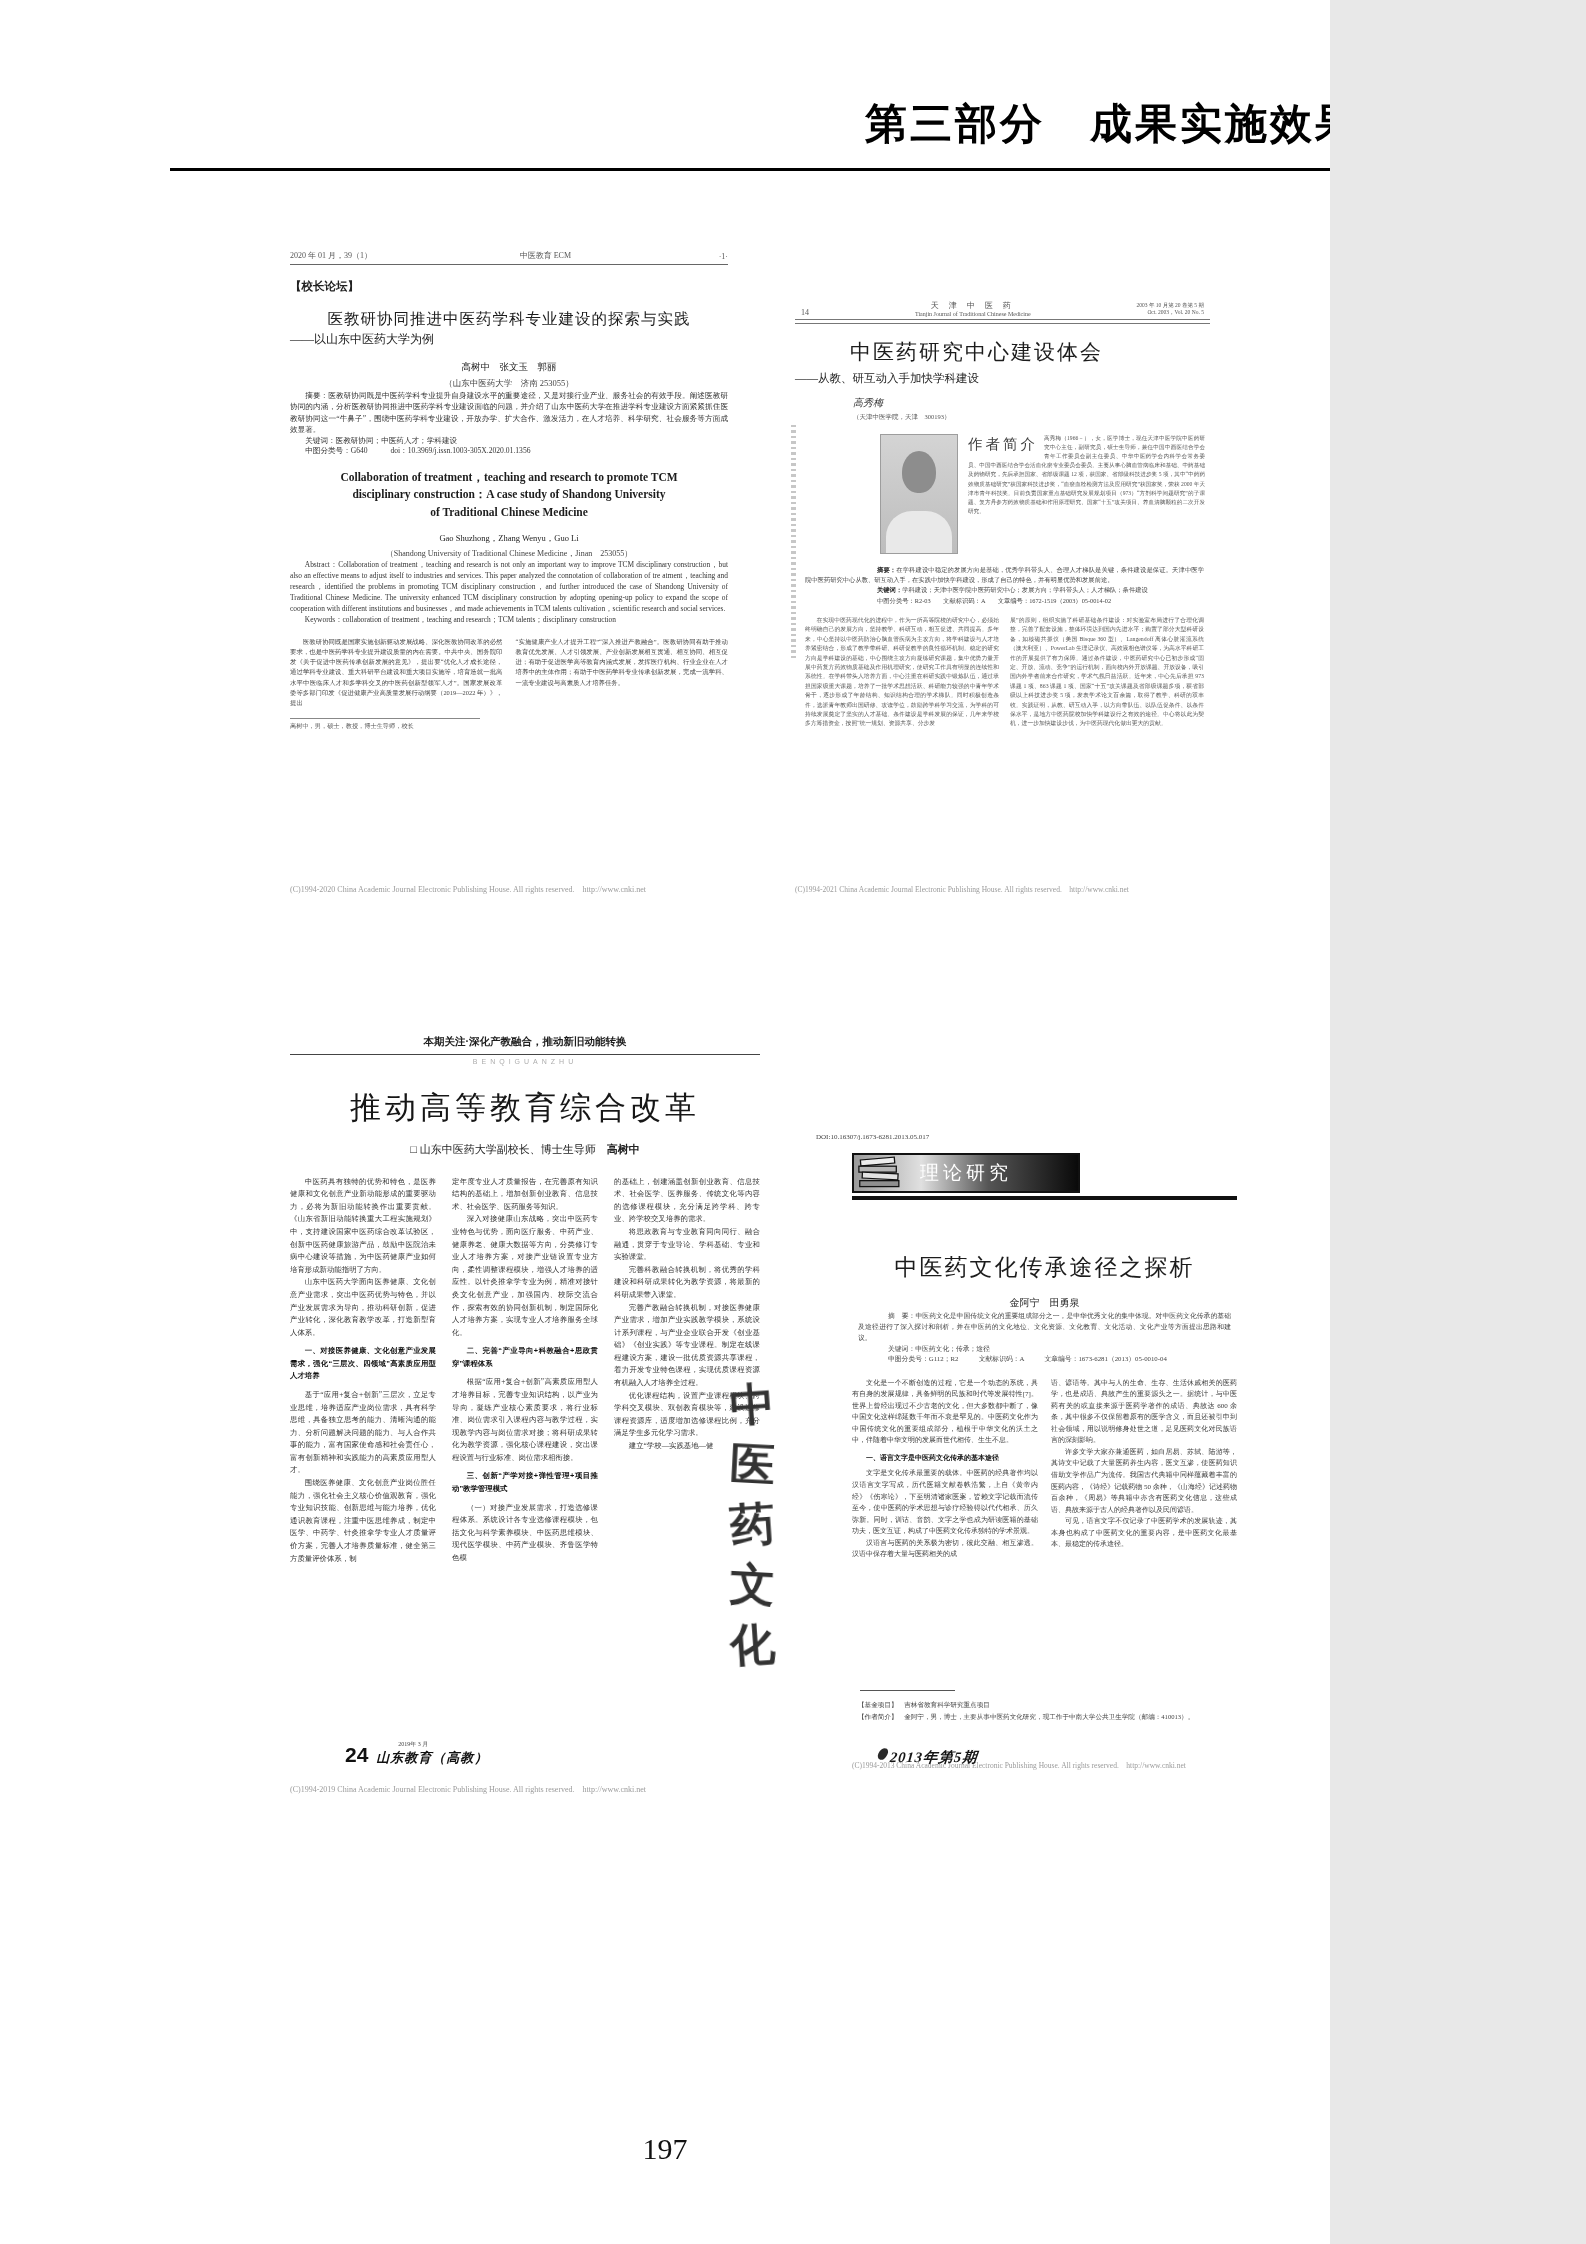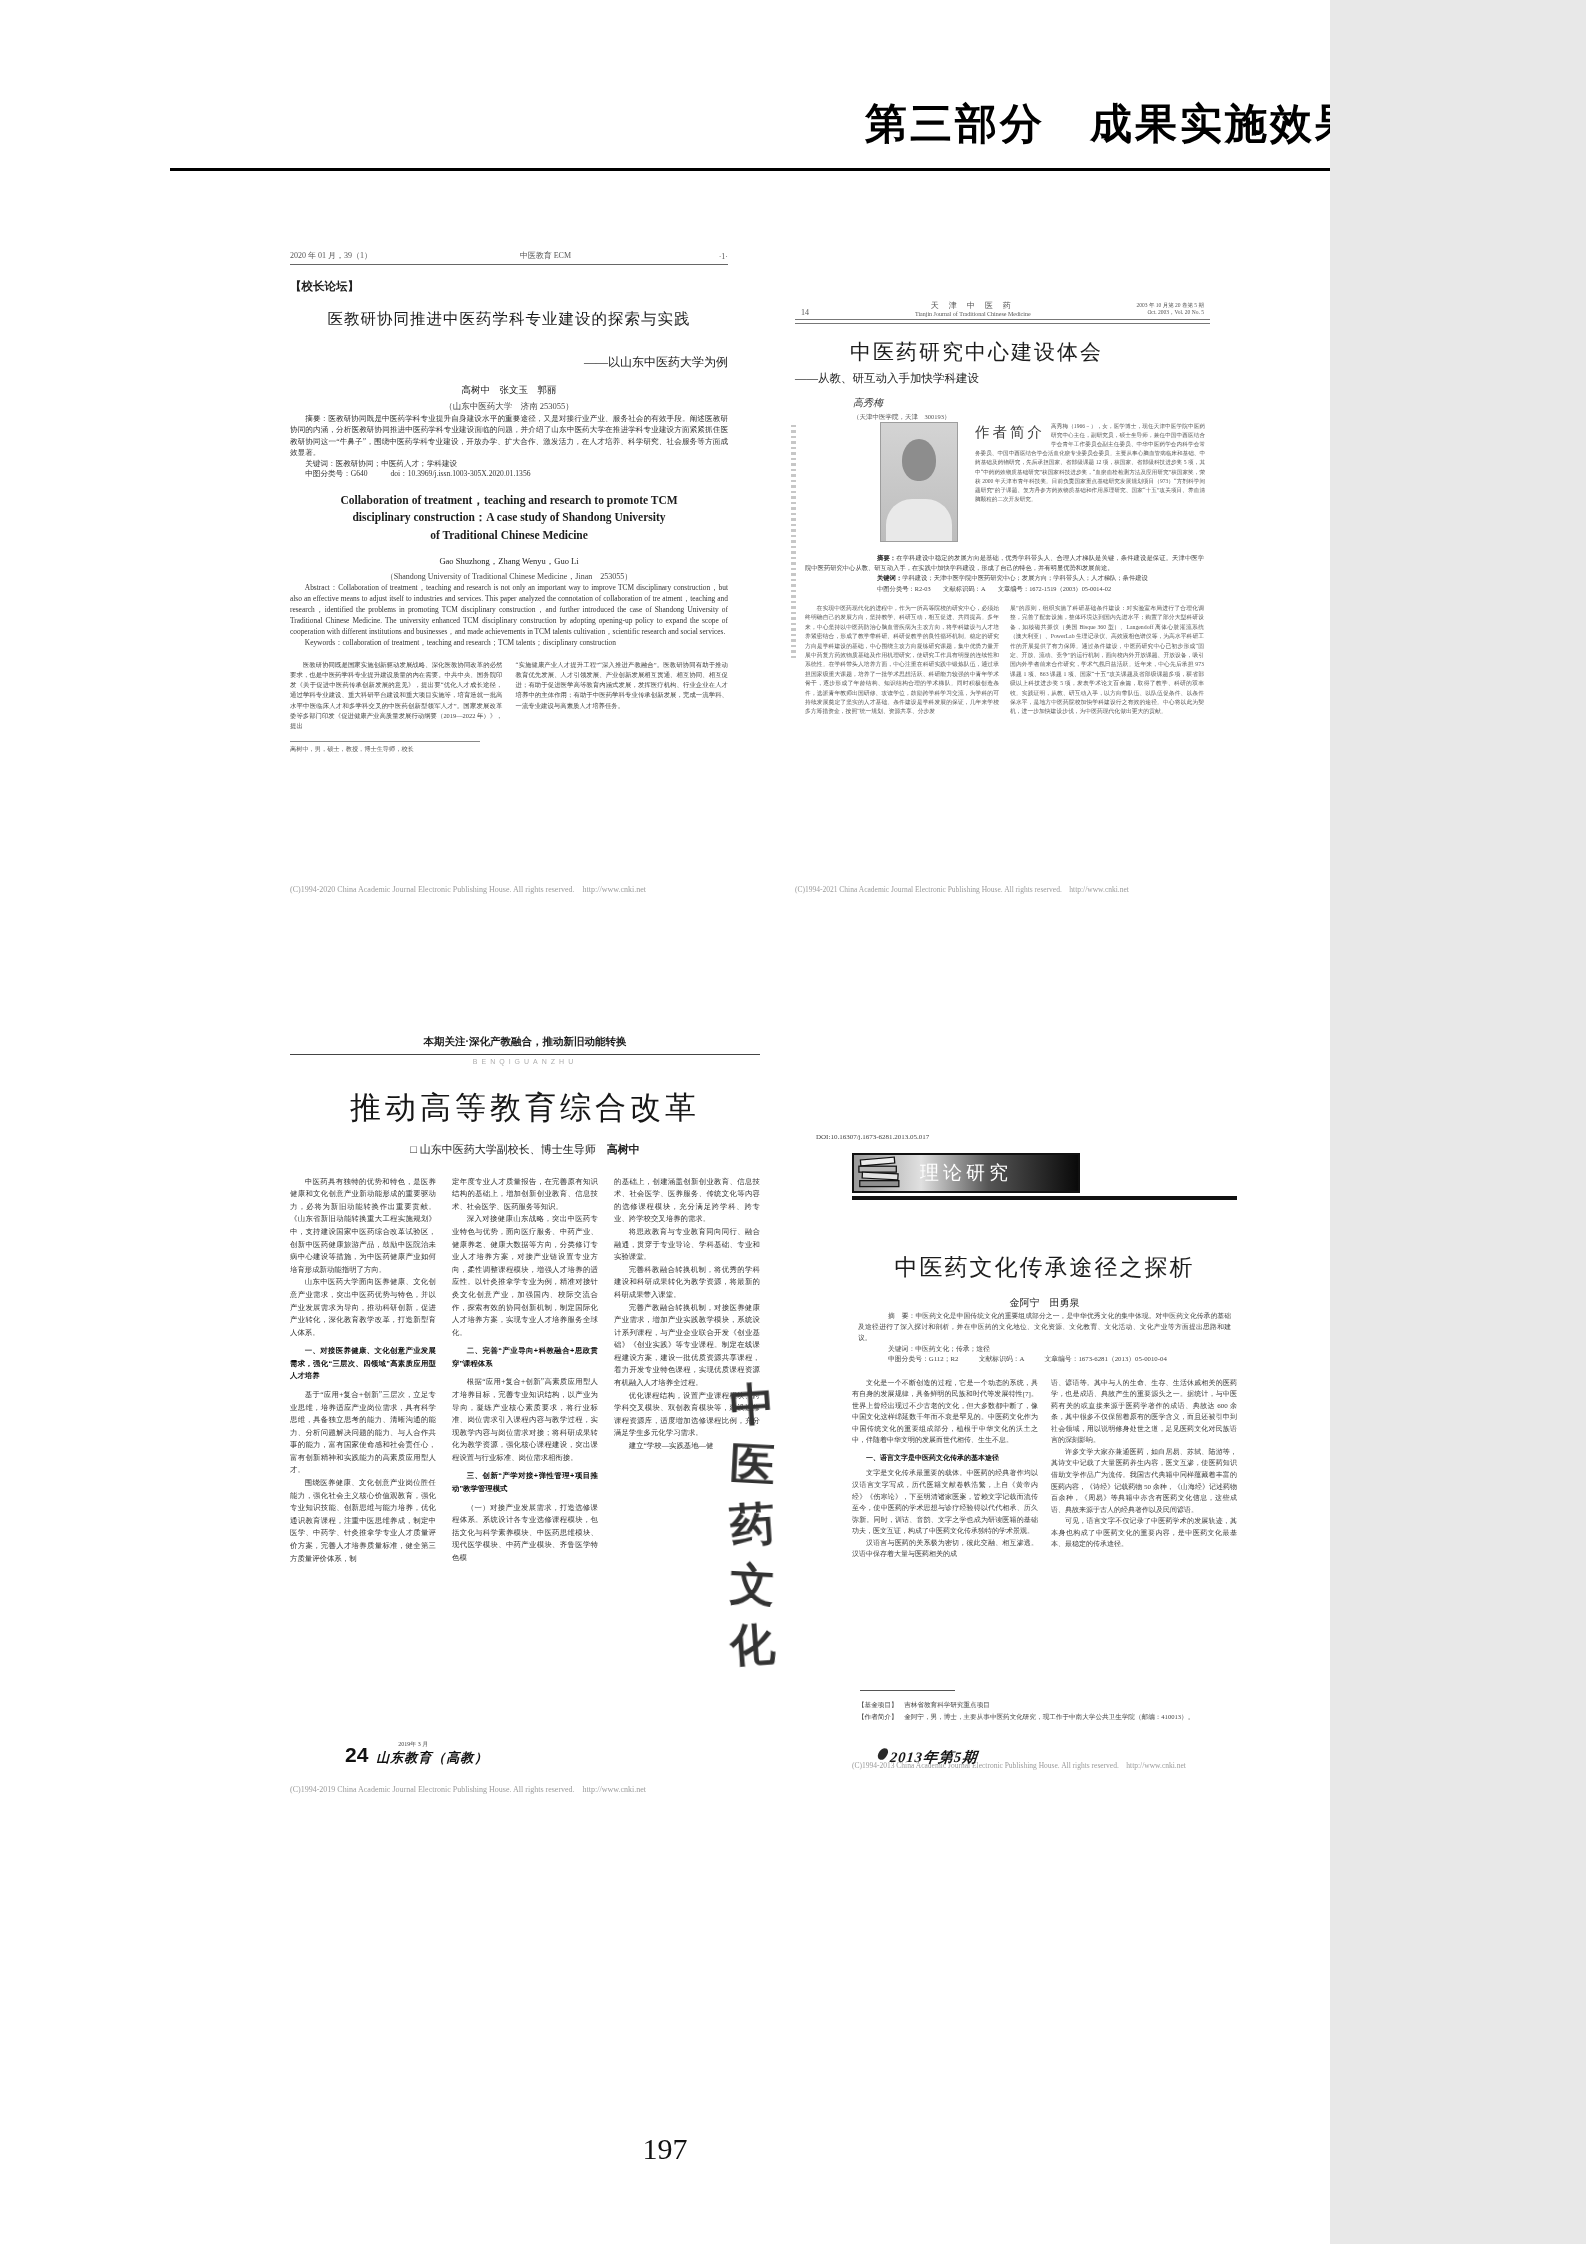--- a/index.html
+++ b/index.html
@@ -13,21 +13,21 @@
   .page-number{position:absolute;top:2132px;left:0;width:100%;text-align:center;font-size:30px;color:#111;}
   
   .doc{position:absolute;box-sizing:border-box;}
   .doc p{margin:0;}
   
   .doc1{left:290px;top:250px;width:438px;height:645px;}
   .d1-head{display:flex;justify-content:space-between;align-items:flex-end;font-size:8px;color:#555;
         border-bottom:1px solid #666;padding-bottom:3px;}
   .d1-label{margin-top:14px;font-size:11.5px;font-weight:bold;font-family:Liberation Sans, sans-serif;color:#222;}
   .d1-title{margin-top:15px;text-align:center;font-size:15.5px;letter-spacing:1px;color:#1c1c1c;}
-  .d1-subtitle{margin-top:24px;text-align:right;font-size:12px;color:#222;}
+  .d1-subtitle{margin-top:1px;text-align:left;font-size:12px;color:#222;}
   .d1-authors{margin-top:13px;text-align:center;font-size:9.5px;}
   .d1-aff{margin-top:4px;text-align:center;font-size:8.5px;color:#444;}
   .d1-abs{margin-top:13px;font-size:7.6px;line-height:1.5;text-align:justify;text-indent:2em;color:#333;}
   .d1-kw,.d1-clc{font-size:7.6px;text-indent:2em;margin-top:2px;color:#333;}
   .d1-entitle{margin-top:13px;text-align:center;font-weight:bold;font-size:11.5px;line-height:1.55;color:#1c1c1c;}
   .d1-enauth{margin-top:11px;text-align:center;font-size:8.5px;}
   .d1-enaff{margin-top:3px;text-align:center;font-size:8px;color:#444;}
   .d1-enabs{margin-top:11px;font-size:7.4px;line-height:1.5;text-align:justify;text-indent:2em;color:#333;}
   .d1-enkw{font-size:7.4px;text-indent:2em;margin-top:2px;color:#333;}
   .d1-body{margin-top:12px;display:flex;gap:13px;font-size:6.4px;line-height:1.6;text-align:justify;color:#444;}
@@ -44,21 +44,21 @@
   .d2-head .pn{font-size:8px;}
   .d2-head .jc{text-align:center;}
   .d2-head .jc .cn{font-size:8px;letter-spacing:4px;}
   .d2-head .jc .en{font-size:6px;}
   .d2-head .iss{text-align:right;font-size:5.5px;line-height:1.4;}
   .d2-rule{margin-top:2px;height:2.5px;border-top:1px solid #777;border-bottom:1px solid #777;}
   .d2-title{margin-top:14px;margin-left:55px;font-size:21px;letter-spacing:2px;color:#1c1c1c;}
   .d2-subtitle{margin-top:5px;font-size:11.5px;color:#222;}
   .d2-author{margin-left:58px;margin-top:10px;font-size:10px;font-style:italic;color:#333;}
   .d2-aff{margin-left:58px;margin-top:3px;font-size:6.5px;color:#555;}
-  .d2-intro{display:flex;gap:17px;padding-left:85px;padding-right:5px;}
+  .d2-intro{margin-top:12px;display:flex;gap:10px;padding-left:85px;padding-right:5px;}
   .d2-photo{flex:none;width:76px;height:118px;position:relative;overflow:hidden;border:1px solid #9d9d9d;
         background:linear-gradient(180deg,#d4d4d4,#bdbdbd);}
   .d2-photo .head{position:absolute;top:16px;left:50%;transform:translateX(-50%);width:34px;height:42px;
         border-radius:50% 50% 46% 46%;background:#8d8d8d;}
   .d2-photo .torso{position:absolute;bottom:-8px;left:50%;transform:translateX(-50%);width:66px;height:50px;
         border-radius:26px 26px 0 0;background:#e9e9e9;}
   .d2-bio{flex:1;font-size:5.6px;line-height:1.65;text-align:justify;color:#555;}
   .d2-bio-label{float:left;font-size:14.5px;letter-spacing:3px;color:#3f3f3f;margin:1px 6px 2px 0;line-height:1.25;}
   .d2-absblock{margin-top:11px;padding:0 6px 0 10px;font-size:6.3px;line-height:1.65;text-align:justify;color:#444;}
   .d2-absblock .lead{text-indent:72px;}

